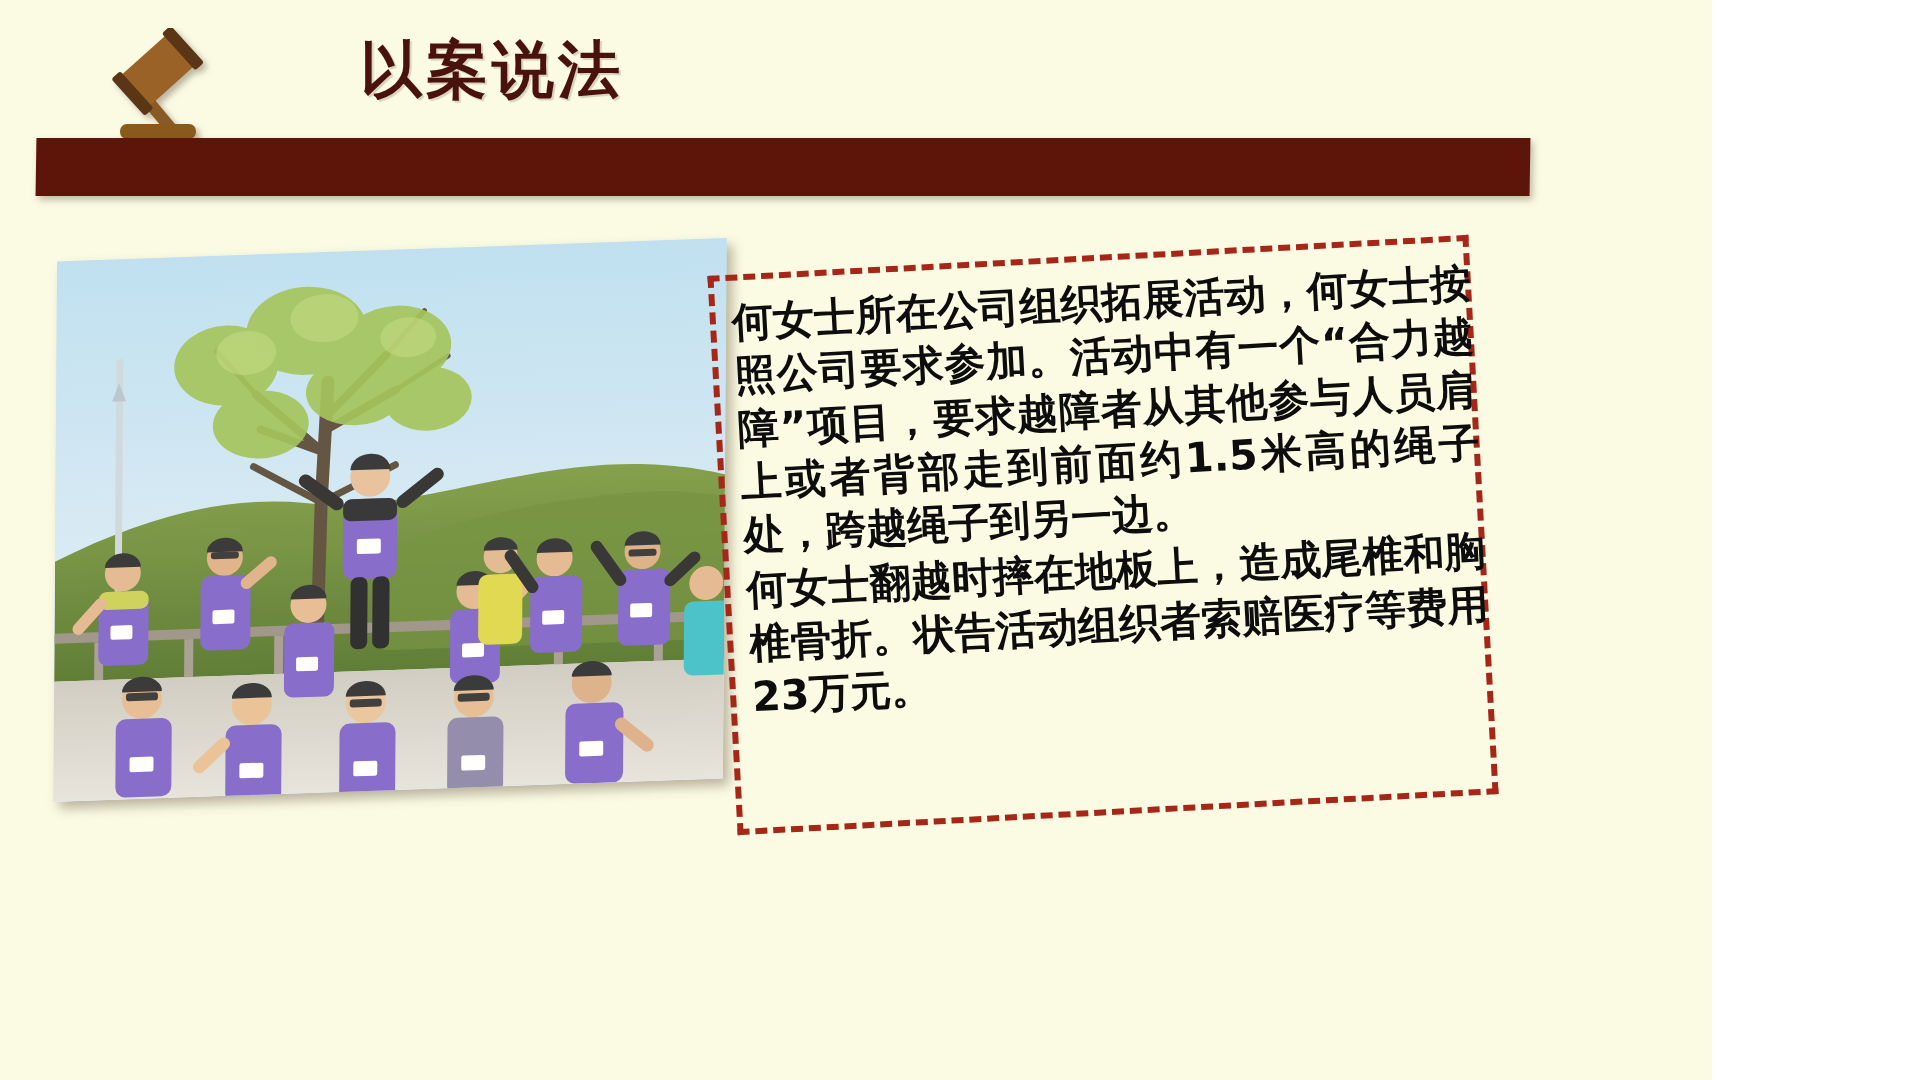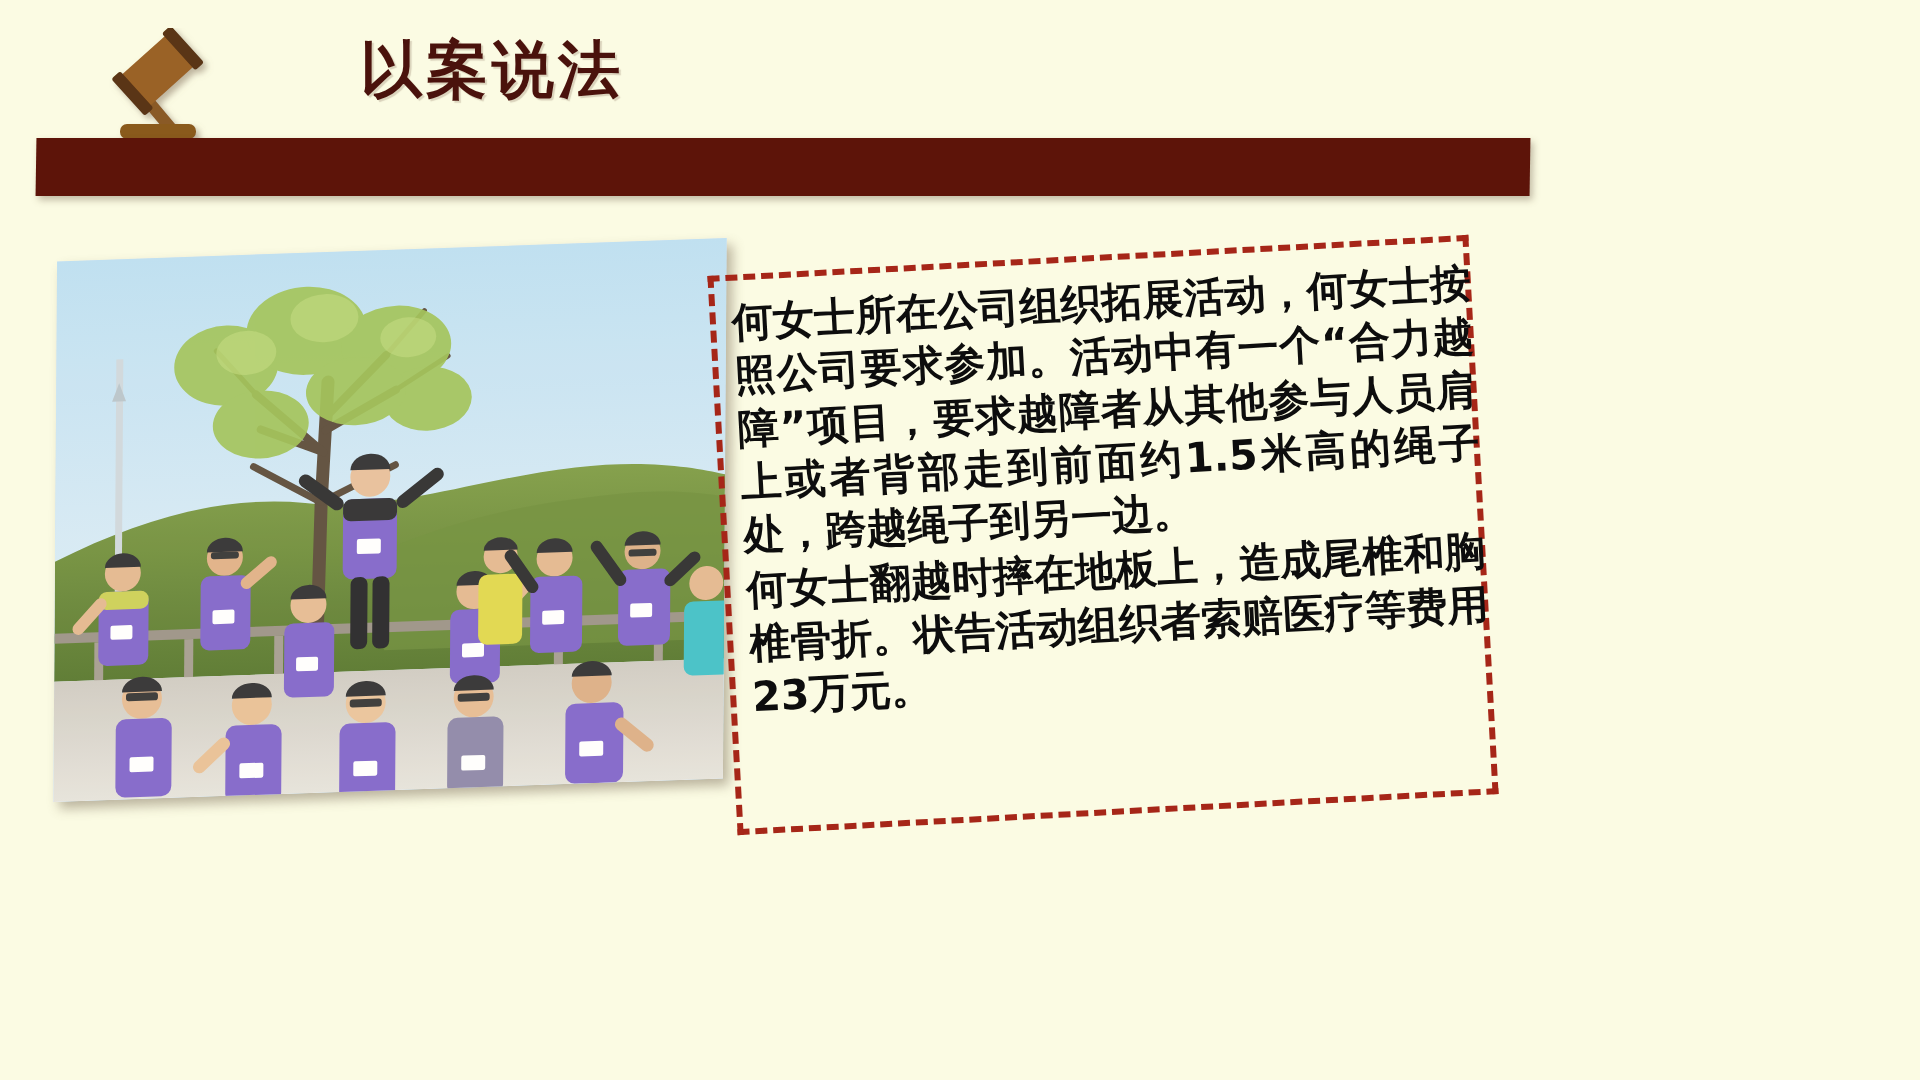--- a/index.html
+++ b/index.html
@@ -6,21 +6,21 @@
     margin: 0;
     padding: 0;
     width: 1920px;
     height: 1080px;
     overflow: hidden;
     background: #ffffff;
   }
 
   .slide {
     position: relative;
-    width: 1920px;
+    width: 1712px;
     height: 1080px;
     background: #fbfbe3;
     font-family: "DejaVu Sans", "Liberation Sans", sans-serif;
     overflow: hidden;
   }
 
   
   .header-zone {
     position: absolute;
     left: 0;

